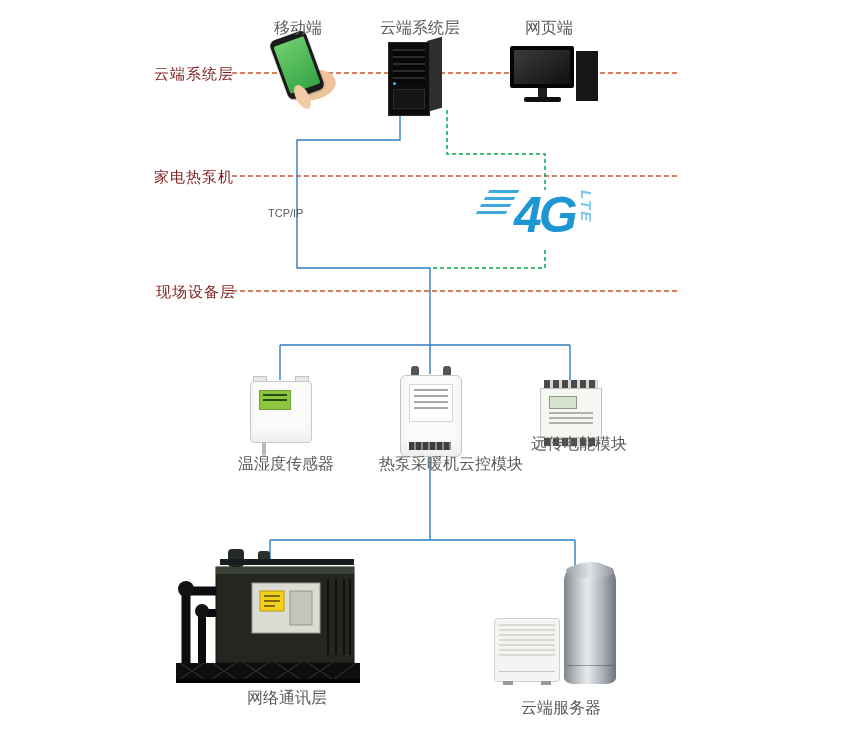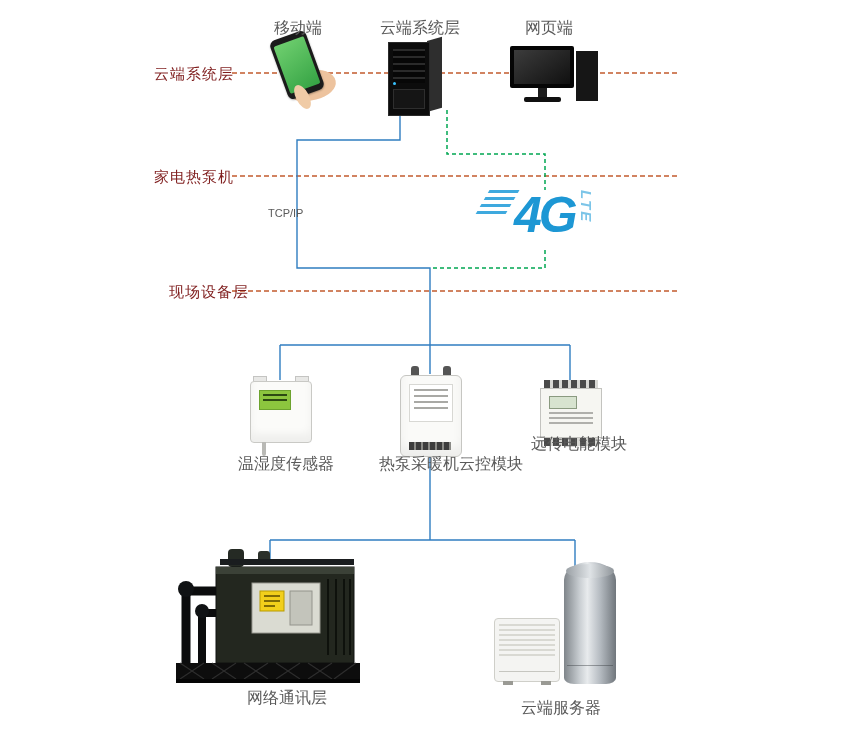--- a/index.html
+++ b/index.html
@@ -113,21 +113,21 @@
     <line class="blue" x1="570" y1="345" x2="570" y2="384"></line>
     <line class="blue" x1="430" y1="456" x2="430" y2="540"></line>
     <line class="blue" x1="270" y1="540" x2="575" y2="540"></line>
     <line class="blue" x1="270" y1="540" x2="270" y2="560"></line>
     <line class="blue" x1="575" y1="540" x2="575" y2="566"></line>
     <polyline class="green" points="447,110 447,154 545,154 545,268 432,268"></polyline>
   </svg>
 
   <div class="layer-label" style="left:154px;top:65px">云端系统层</div>
   <div class="layer-label" style="left:154px;top:168px">家电热泵机</div>
-  <div class="layer-label" style="left:169px;top:283px">现场设备层</div>
+  <div class="layer-label" style="left:156px;top:283px">现场设备层</div>
 
   <div class="small-label" style="left:270px;top:18px;width:56px">移动端</div>
   <div class="small-label" style="left:380px;top:18px;width:60px">云端系统层</div>
   <div class="small-label" style="left:525px;top:18px;width:46px">网页端</div>
 
   <div class="tiny-label" style="left:268px;top:207px">TCP/IP</div>
 
   <div class="small-label" style="left:238px;top:454px;width:74px">温湿度传感器</div>
   <div class="small-label" style="left:379px;top:454px;width:112px">热泵采暖机云控模块</div>
   <div class="small-label" style="left:531px;top:434px;width:74px">远传电能模块</div>

